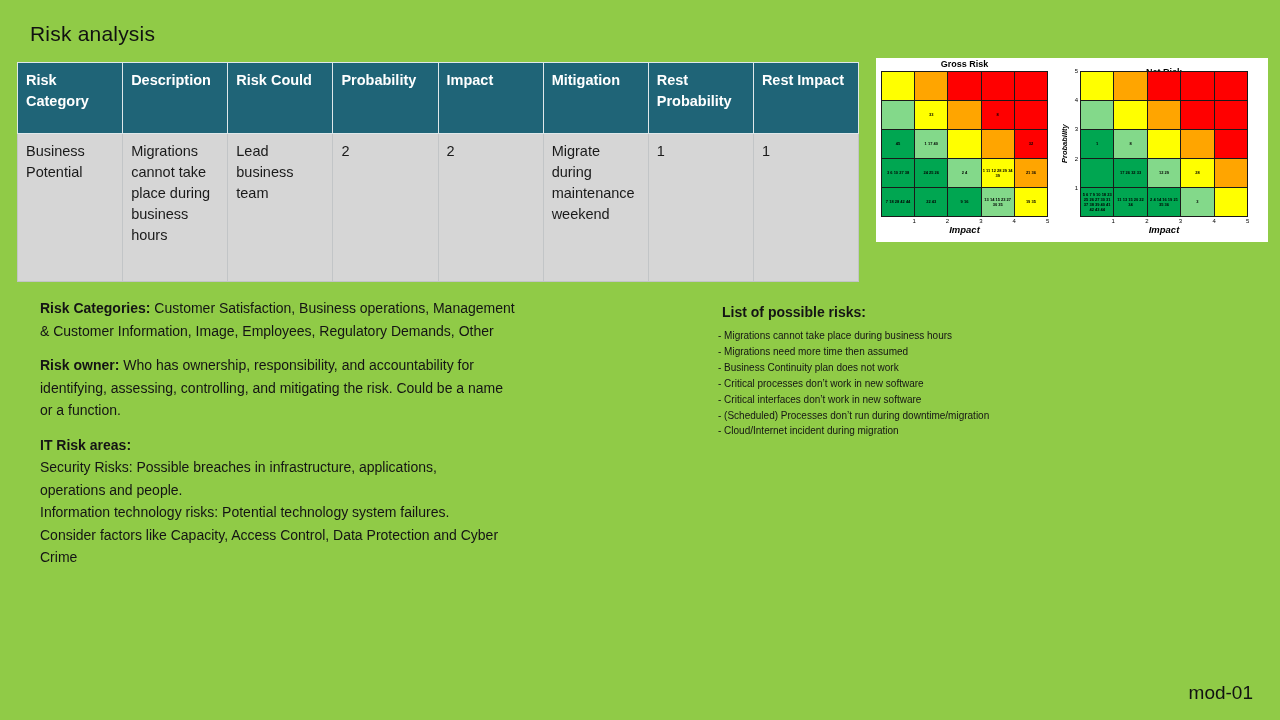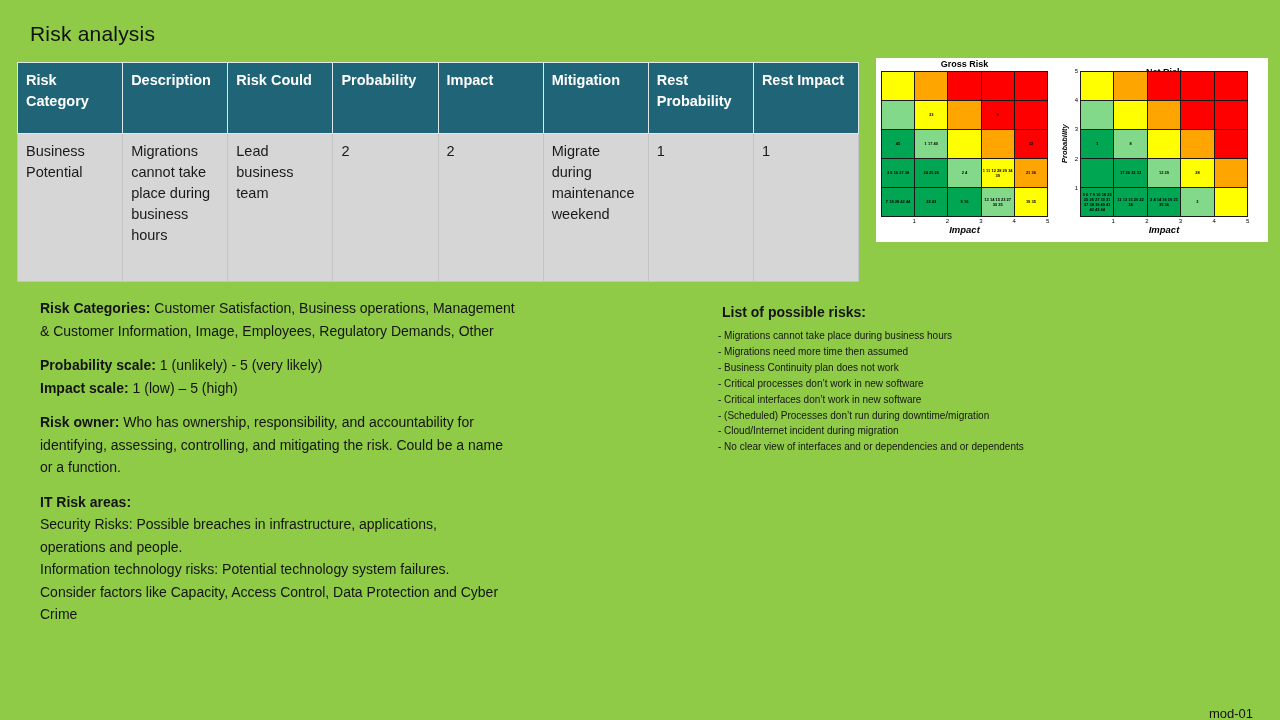--- a/index.html
+++ b/index.html
@@ -48,21 +48,21 @@
   }
   
   .notes{position:absolute;left:40px;top:297px;width:644px;font-size:14px;line-height:22.5px;}
   .notes p{margin:0 0 12px 0;white-space:pre-line;}
   .notes b{font-weight:bold;}
   
   .risk-list{position:absolute;left:718px;top:304px;width:528px;}
   .risk-list-heading{font-size:14px;font-weight:bold;margin:0 0 8px 4px;}
   .risk-item{font-size:10px;line-height:15.9px;white-space:nowrap;}
   
-  .slide-footer{position:absolute;right:27px;top:706px;font-size:13px;color:#111;}
+  .slide-footer{position:absolute;right:27px;top:682px;font-size:19px;color:#111;}
 </style>
 </head>
 <body style="--slide-bg: #90CB47; --header-bg: #1F6477; --row-bg: #D6D6D6;">
 
 <h1 class="page-title">Risk analysis</h1>
 
 <table class="risk-table">
   <thead>
     <tr id="risk-table-head">
         <th>Risk Category</th>
@@ -162,21 +162,20 @@
     <div class="hm-ytick" style="left: 194px; top: 68.4px;">3</div>
     <div class="hm-ytick" style="left: 194px; top: 97.6px;">2</div>
     <div class="hm-ytick" style="left: 194px; top: 126.8px;">1</div>
     <div class="hm-xlabel" style="left: 204px; top: 166px; width: 168px;">Impact</div>
     <div class="hm-ylabel" style="left: 182px; top: 13px; height: 146px; width: 12px;">Probability</div>
   </div>
 
 <div class="notes">
   <p><b>Risk Categories:</b><span> Customer Satisfaction, Business operations, Management
 &amp; Customer Information, Image, Employees, Regulatory Demands, Other</span></p>
-  <p><b>Probability scale:</b><span> 1 (unlikely) - 5 (very likely)</span><br><b>Impact scale:</b><span> 1 (low) – 5 (high)</span></p>
   <p><b>Risk owner:</b><span> Who has ownership, responsibility, and accountability for
 identifying, assessing, controlling, and mitigating the risk. Could be a name
 or a function.</span></p>
   <p><b>IT Risk areas:</b><span>
 Security Risks: Possible breaches in infrastructure, applications,
 operations and people.
 Information technology risks: Potential technology system failures.
 Consider factors like Capacity, Access Control, Data Protection and Cyber
 Crime</span></p>
 </div>
@@ -184,17 +183,16 @@
 <div class="risk-list">
   <div class="risk-list-heading">List of possible risks:</div>
   <div id="risk-list-items">
       <div class="risk-item">- Migrations cannot take place during business hours</div>
       <div class="risk-item">- Migrations need more time then assumed</div>
       <div class="risk-item">- Business Continuity plan does not work</div>
       <div class="risk-item">- Critical processes don’t work in new software</div>
       <div class="risk-item">- Critical interfaces don’t work in new software</div>
       <div class="risk-item">- (Scheduled) Processes don’t run during downtime/migration</div>
       <div class="risk-item">- Cloud/Internet incident during migration</div>
-      <div class="risk-item">- No clear view of interfaces and or dependencies and or dependents</div>
     </div>
 </div>
 
 <div class="slide-footer">mod-01</div>
 
 </body></html>

